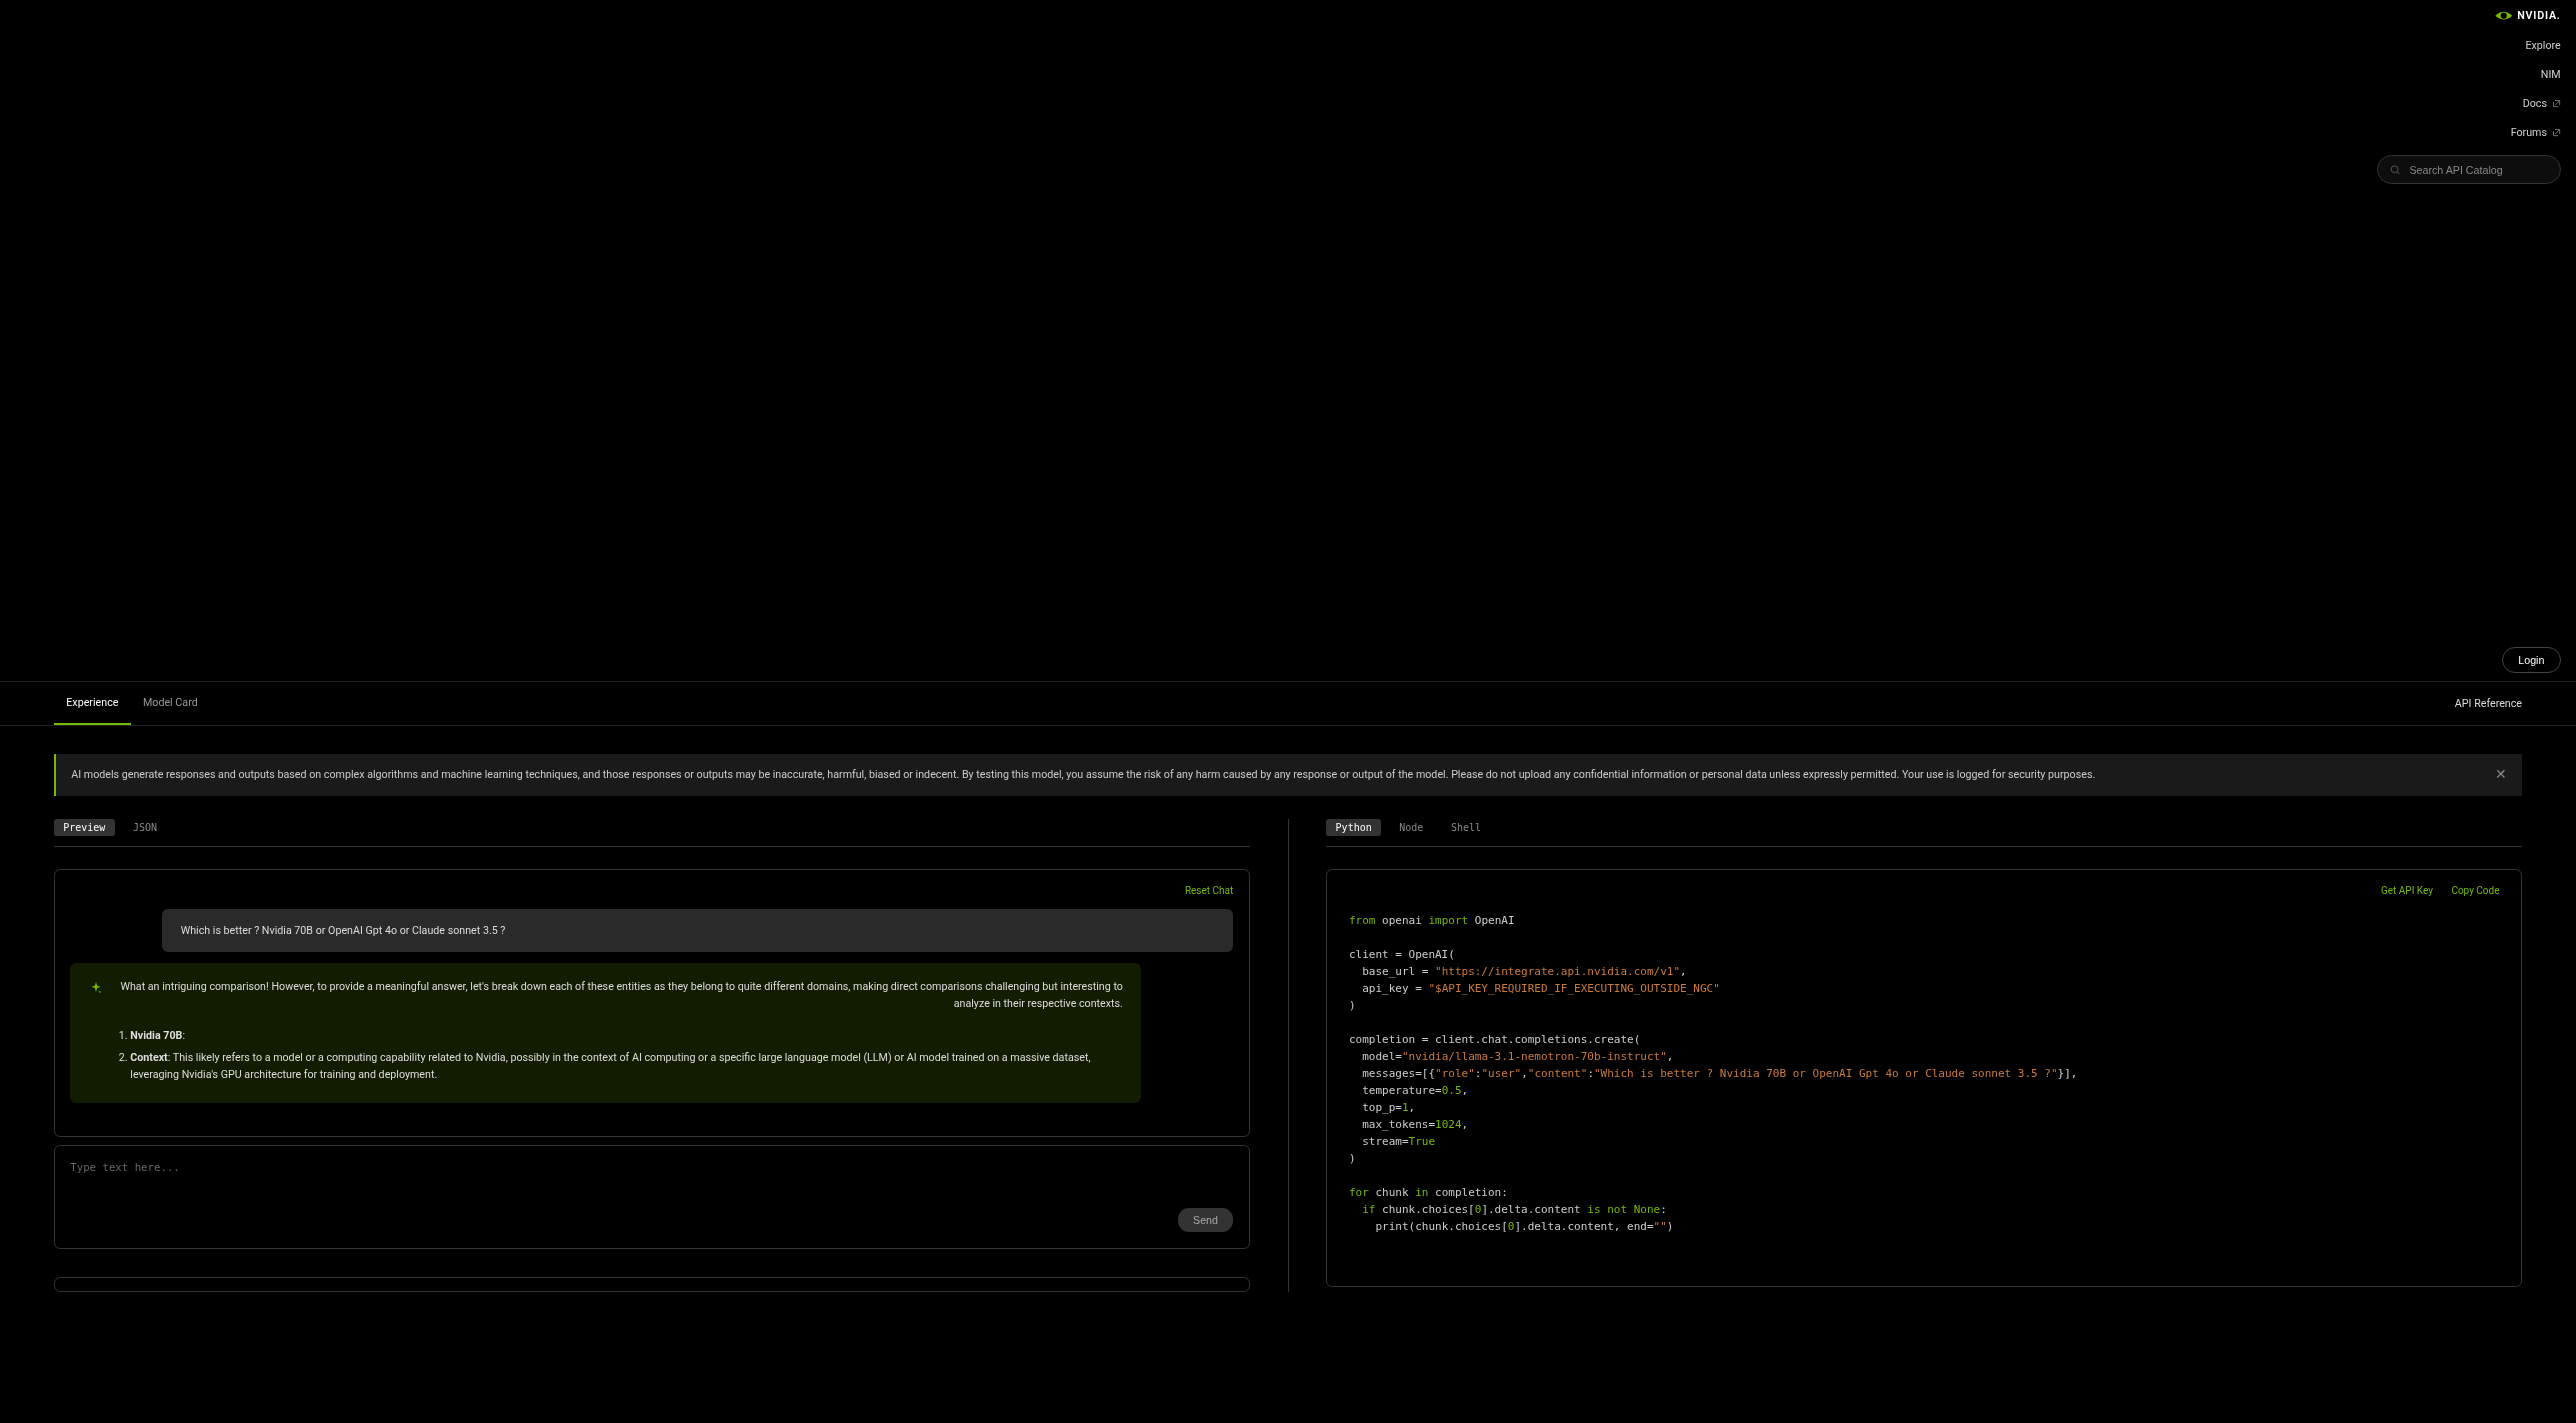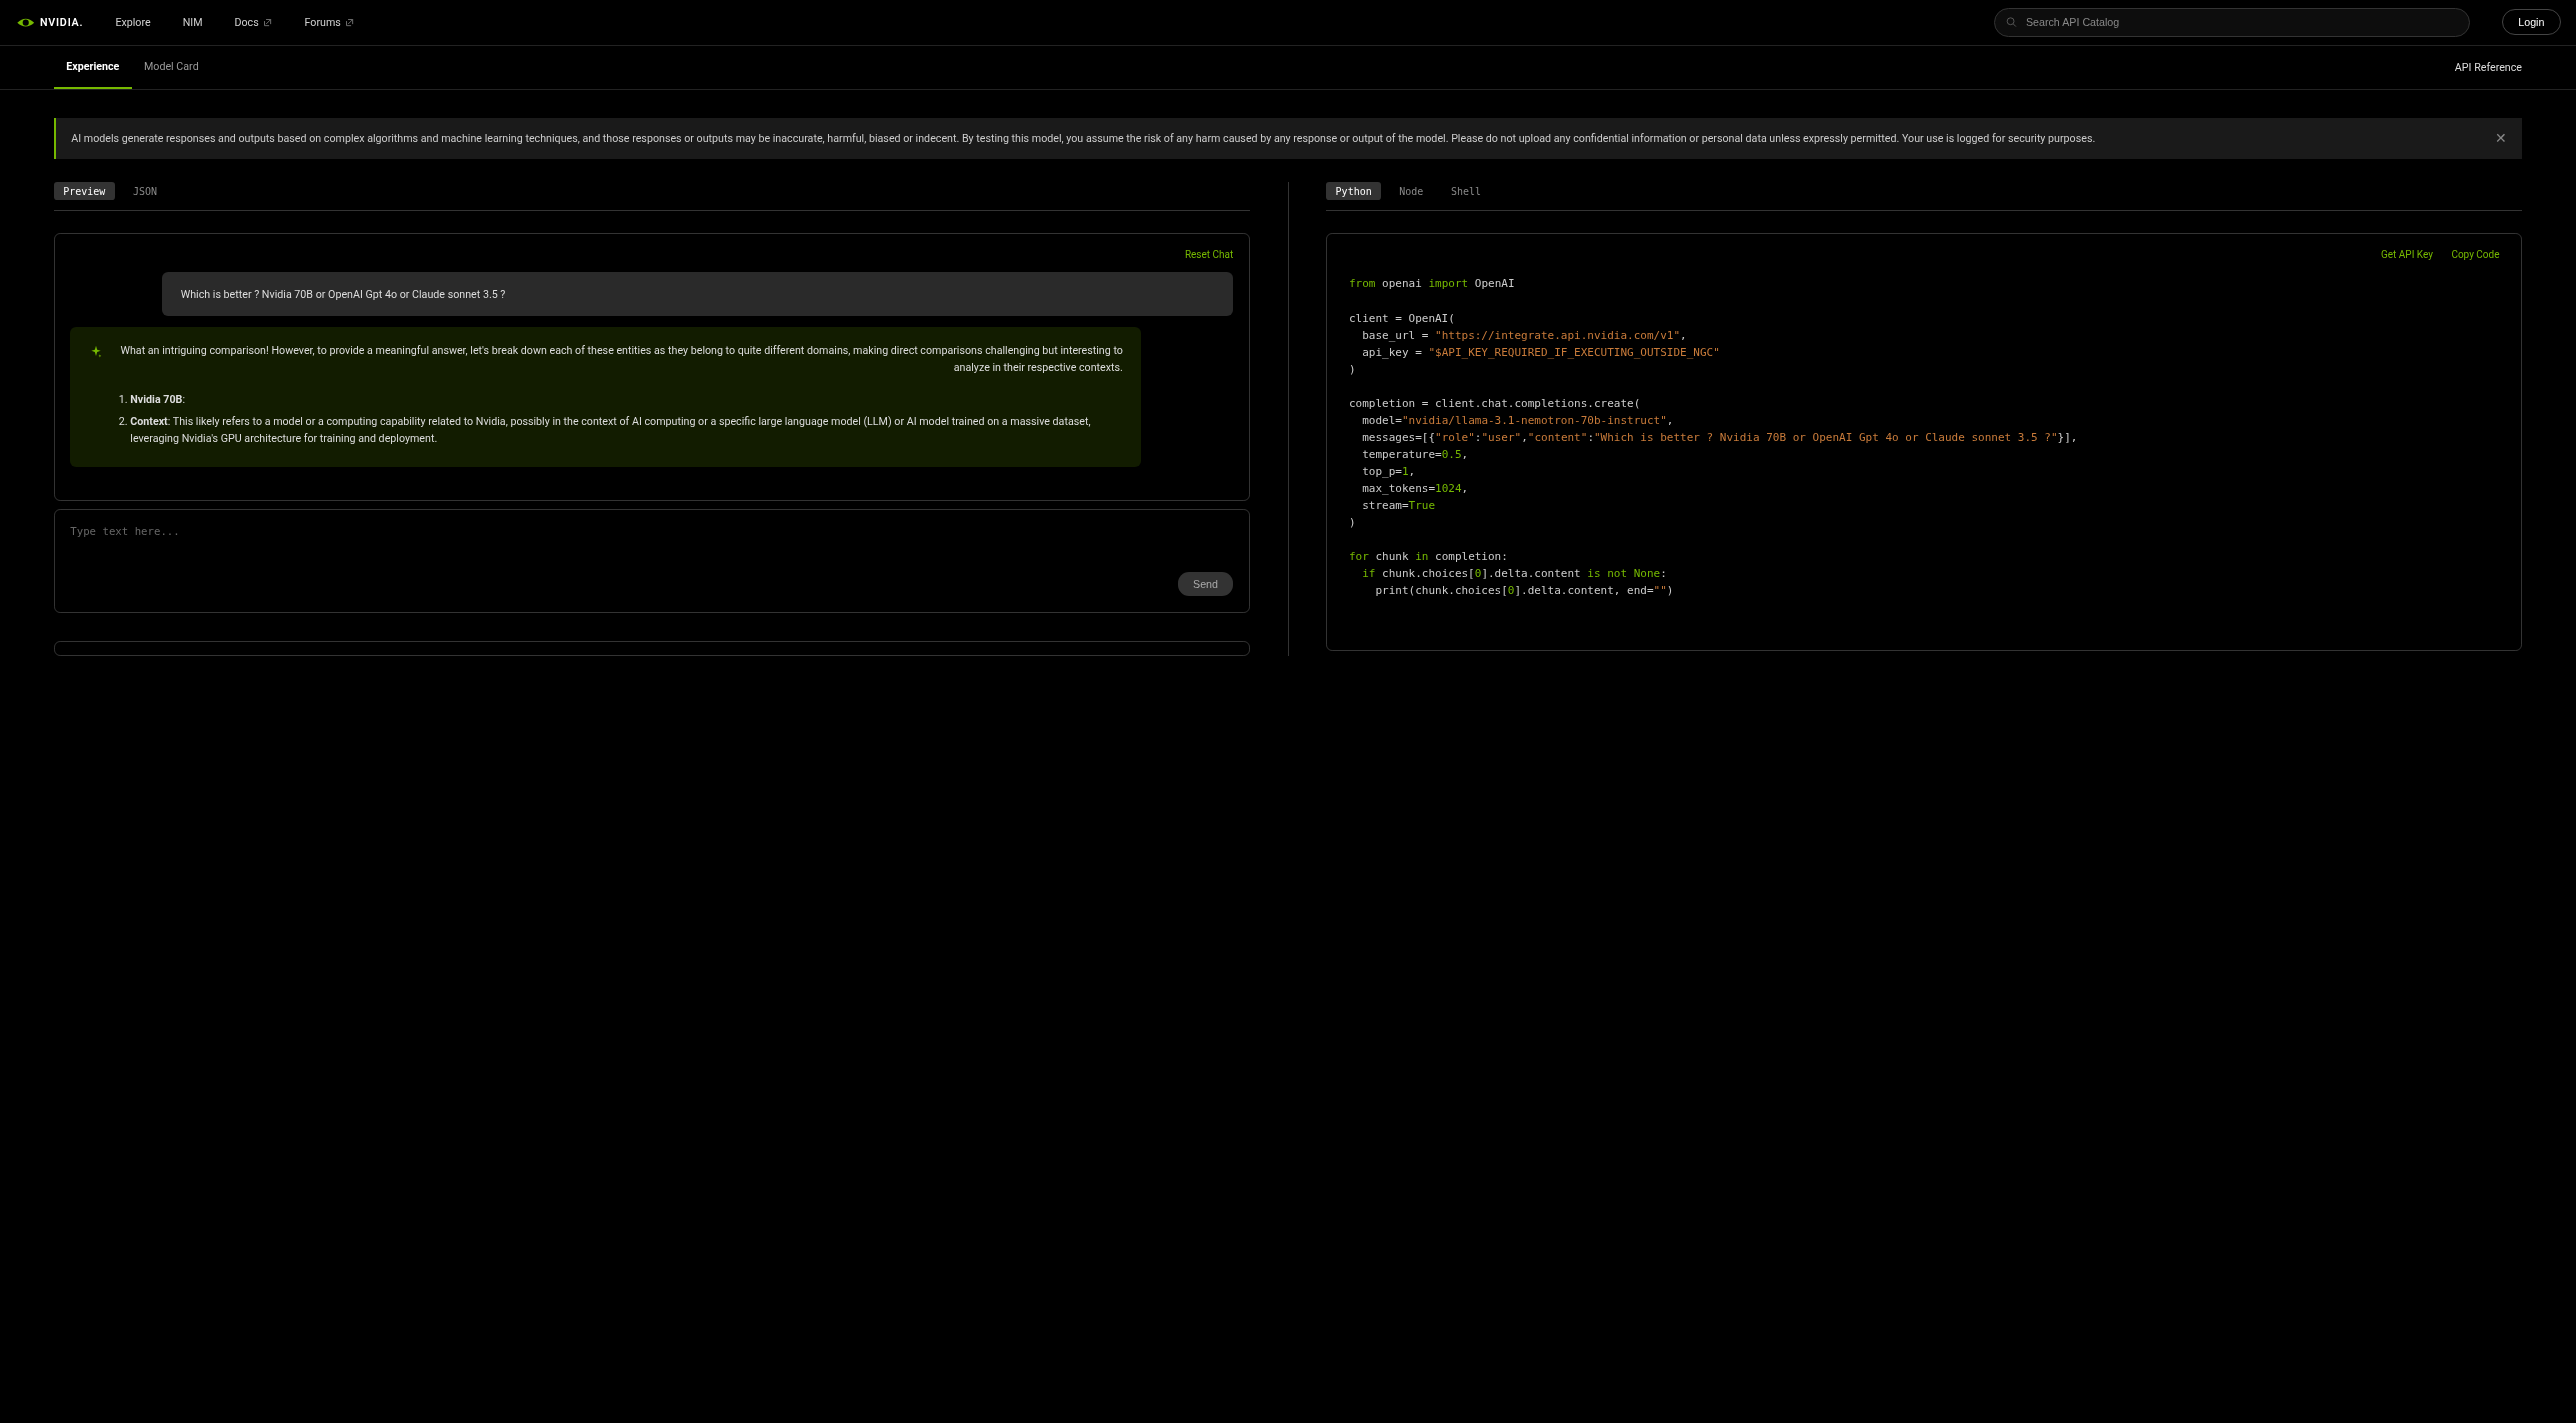--- a/index.html
+++ b/index.html
@@ -5,24 +5,25 @@
 * { margin: 0; padding: 0; box-sizing: border-box; }
 body {
   background: #000;
   color: #fff;
   font-family: -apple-system, BlinkMacSystemFont, "Segoe UI", Roboto, sans-serif;
   font-size: 10.7px;
   overflow-x: hidden;
 }
 .topbar {
   display: flex;
-  align-items: center;
+  align-items: flex-end;
   padding: 7.7px 15.3px;
   border-bottom: 0.8px solid #222;
-  gap: 32px;
+  gap: 16px;
+  flex-direction: column;
 }
 .logo {
   display: flex;
   align-items: center;
   gap: 3.1px;
 }
 .logo-icon {
   width: 21.5px;
   height: 15.3px;
 }
@@ -84,21 +85,20 @@
 }
 .subnav-tab {
   padding: 14px 12.3px;
   color: #999;
   cursor: pointer;
   border-bottom: 2.3px solid transparent;
 }
 .subnav-tab.active {
   color: #fff;
   border-bottom-color: #76b900;
-  font-weight: bold;
 }
 .subnav-right {
   margin-left: auto;
   padding: 14px 0;
   color: #ddd;
   cursor: pointer;
 }
 .content {
   padding: 28px 54px;
 }

